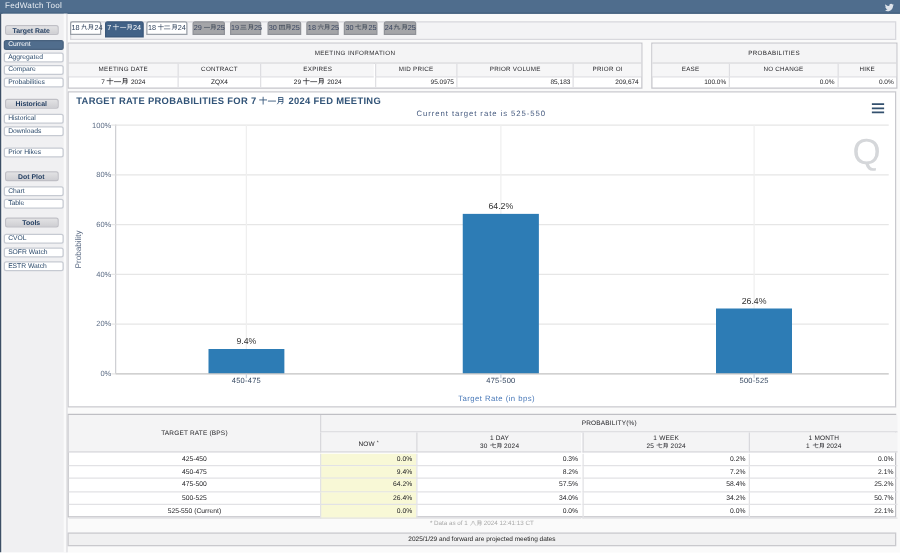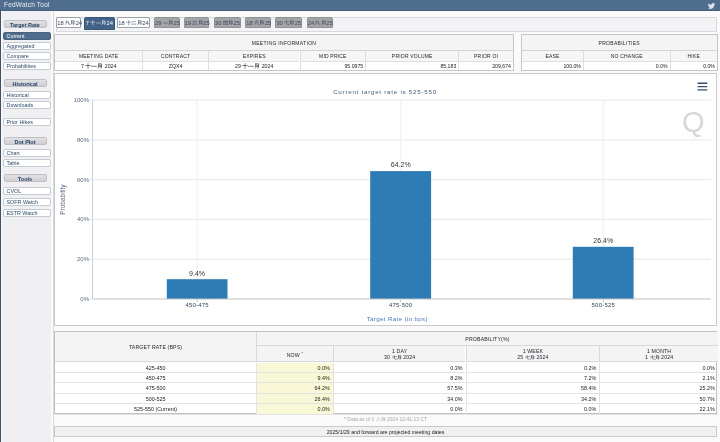--- a/index.html
+++ b/index.html
@@ -195,20 +195,27 @@
   <div class="band">PROBABILITIES</div>
   <div class="ic nb" style="left:0;width:61px">EASE</div>
   <div class="ic" style="left:61px;width:86.6px">NO CHANGE</div>
   <div class="ic" style="left:147.6px;width:47.4px">HIKE</div>
   <div class="iv r nb" style="left:0;width:61px">100.0%</div>
   <div class="iv r" style="left:61px;width:86.6px">0.0%</div>
   <div class="iv r" style="left:147.6px;width:47.4px">0.0%</div>
 </div>
 </div>
 <div class="abs" id="chart">
+<div id="ctitle">TARGET RATE PROBABILITIES FOR 7 <svg class="cj cs" style="width:7px;height:7px;stroke-width:10" viewBox="0 0 100 100">
+        <use href="#c10"></use>
+      </svg><svg class="cj cs" style="width:7px;height:7px;stroke-width:10" viewBox="0 0 100 100">
+        <use href="#c1"></use>
+      </svg><svg class="cj cs" style="width:7px;height:7px;stroke-width:10" viewBox="0 0 100 100">
+        <use href="#cm"></use>
+      </svg> 2024 FED MEETING</div>
 <div id="csub">Current target rate is 525-550</div>
 <svg style="position:absolute;left:0;top:0" width="661" height="251" viewBox="0 0 661 251">
   <g stroke="#e6e6e6" stroke-width="1">
     <path d="M37.5 26.1 H656 M37.5 65.9 H656 M37.5 105.7 H656 M37.5 145.4 H656 M37.5 185.2 H656"></path>
     <path d="M142.1 26.1 V225 M345.7 26.1 V225 M548.3 26.1 V225" stroke="#efefef"></path>
   </g>
   <text x="627" y="57.5" font-size="29" fill="#d5d7da" font-family="Liberation Sans">Q</text>
   <rect x="111.8" y="205.2" width="60.7" height="19.8" fill="#2d7cb5"></rect>
   <rect x="315.2" y="97.1" width="60.9" height="127.9" fill="#2d7cb5"></rect>
   <rect x="517.8" y="172.8" width="60.8" height="52.2" fill="#2d7cb5"></rect>

